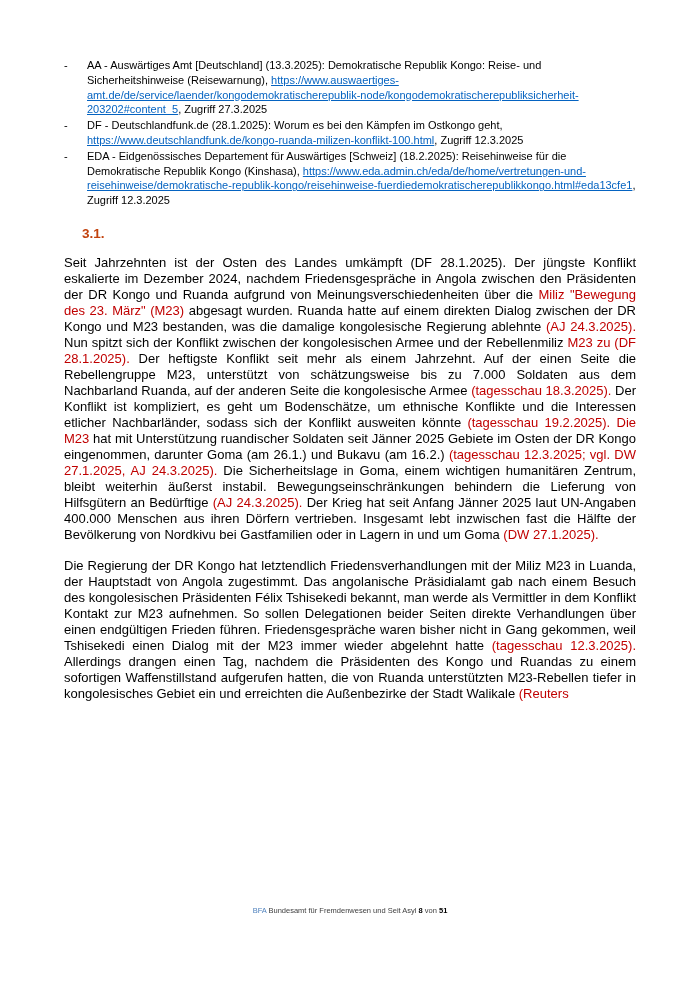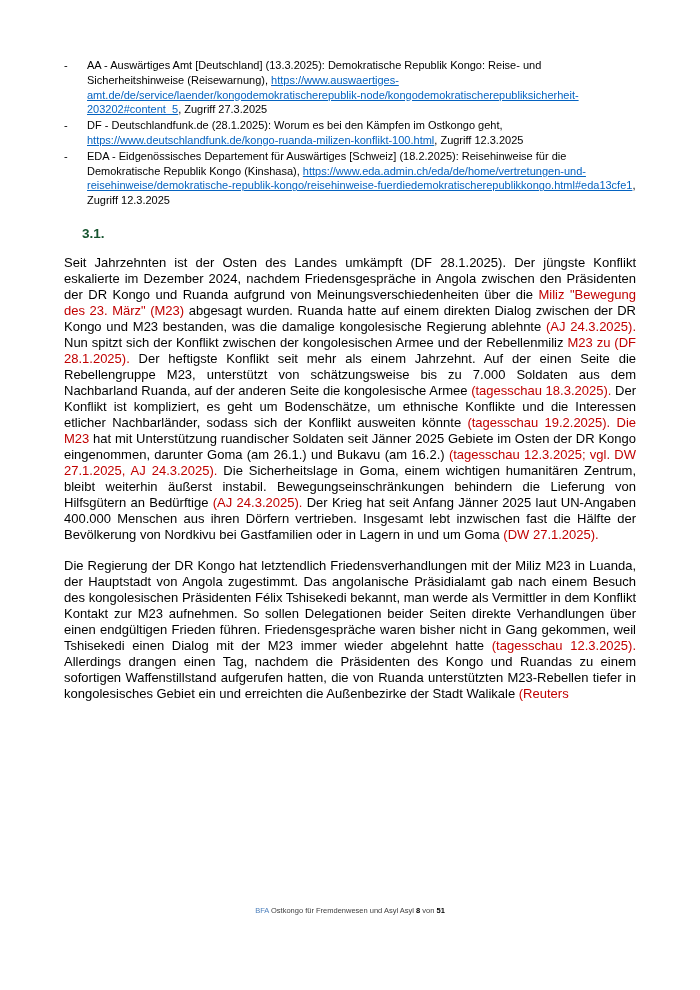--- a/index.html
+++ b/index.html
@@ -13,21 +13,21 @@
     padding: 58px 64px 0 64px;
     overflow: hidden;
   }
   
   .sources { list-style: none; margin: 0 0 12px 0; padding: 0; font-size: 11px; line-height: 14.8px; }
   .sources li { display: flex; margin: 0 0 1px 0; }
   .dash { width: 23px; flex: 0 0 23px; }
   .src-text { flex: 1; overflow-wrap: break-word; }
   .seg-link { color: #0563c1; text-decoration: underline; }
   
-  .heading { display: flex; color: #14532d; font-weight: bold; font-size: 13.5px; margin: 18px 0 14px 18px; }
+  .heading { display: flex; color: #c2410c; font-weight: bold; font-size: 13.5px; margin: 18px 0 14px 18px; }
   .hnum { width: 38px; flex: 0 0 38px; }
   
   .body { font-size: 13px; line-height: 16px; text-align: justify; margin: 0 0 15px 0; }
   .seg-red { color: #c00000; }
   
   .footer { position: absolute; left: 0; right: 0; top: 906px; text-align: center; font-size: 7.5px; color: #404040; }
   .f-bfa { color: #4f81bd; font-weight: normal; }
   .footer b { color: #000000; }
 </style>
 </head>
@@ -53,20 +53,20 @@
   <div class="heading">
     <span class="hnum">3.1.</span>
   </div>
 
   <p class="body"><span>Seit Jahrzehnten ist der Osten des Landes umkämpft (DF 28.1.2025). Der jüngste Konflikt eskalierte im Dezember 2024, nachdem Friedensgespräche in Angola zwischen den Präsidenten der DR Kongo und Ruanda aufgrund von Meinungsverschiedenheiten über die </span><span class="seg-red">Miliz "Bewegung des 23. März" (M23)</span><span> abgesagt wurden. Ruanda hatte auf einem direkten Dialog zwischen der DR Kongo und M23 bestanden, was die damalige kongolesische Regierung ablehnte </span><span class="seg-red">(AJ 24.3.2025).</span><span> Nun spitzt sich der Konflikt zwischen der kongolesischen Armee und der Rebellenmiliz </span><span class="seg-red">M23 zu (DF 28.1.2025).</span><span> Der heftigste Konflikt seit mehr als einem Jahrzehnt. Auf der einen Seite die Rebellengruppe M23, unterstützt von schätzungsweise bis zu 7.000 Soldaten aus dem Nachbarland Ruanda, auf der anderen Seite die kongolesische Armee </span><span class="seg-red">(tagesschau 18.3.2025).</span><span> Der Konflikt ist kompliziert, es geht um Bodenschätze, um ethnische Konflikte und die Interessen etlicher Nachbarländer, sodass sich der Konflikt ausweiten könnte </span><span class="seg-red">(tagesschau 19.2.2025). Die M23</span><span> hat mit Unterstützung ruandischer Soldaten seit Jänner 2025 Gebiete im Osten der DR Kongo eingenommen, darunter Goma (am 26.1.) und Bukavu (am 16.2.) </span><span class="seg-red">(tagesschau 12.3.2025; vgl. DW 27.1.2025, AJ 24.3.2025).</span><span> Die Sicherheitslage in Goma, einem wichtigen humanitären Zentrum, bleibt weiterhin äußerst instabil. Bewegungseinschränkungen behindern die Lieferung von Hilfsgütern an Bedürftige </span><span class="seg-red">(AJ 24.3.2025).</span><span> Der Krieg hat seit Anfang Jänner 2025 laut UN-Angaben 400.000 Menschen aus ihren Dörfern vertrieben. Insgesamt lebt inzwischen fast die Hälfte der Bevölkerung von Nordkivu bei Gastfamilien oder in Lagern in und um Goma </span><span class="seg-red">(DW 27.1.2025).</span></p>
 
   <p class="body"><span>Die Regierung der DR Kongo hat letztendlich Friedensverhandlungen mit der Miliz M23 in Luanda, der Hauptstadt von Angola zugestimmt. Das angolanische Präsidialamt gab nach einem Besuch des kongolesischen Präsidenten Félix Tshisekedi bekannt, man werde als Vermittler in dem Konflikt Kontakt zur M23 aufnehmen. So sollen Delegationen beider Seiten direkte Verhandlungen über einen endgültigen Frieden führen. Friedensgespräche waren bisher nicht in Gang gekommen, weil Tshisekedi einen Dialog mit der M23 immer wieder abgelehnt hatte </span><span class="seg-red">(tagesschau 12.3.2025).</span><span> Allerdings drangen einen Tag, nachdem die Präsidenten des Kongo und Ruandas zu einem sofortigen Waffenstillstand aufgerufen hatten, die von Ruanda unterstützten M23-Rebellen tiefer in kongolesisches Gebiet ein und erreichten die Außenbezirke der Stadt Walikale </span><span class="seg-red">(Reuters</span></p>
 
   <div class="footer">
     <span class="f-bfa">BFA</span>
-    <span>Ostkongo für Fremdenwesen und Asyl</span>
+    <span>Bundesamt für Fremdenwesen und Seit</span>
     <span>Asyl</span>
     <b>8</b>
     <span>von</span>
     <b>51</b>
   </div>
 
 </div>
 
 </body></html>

